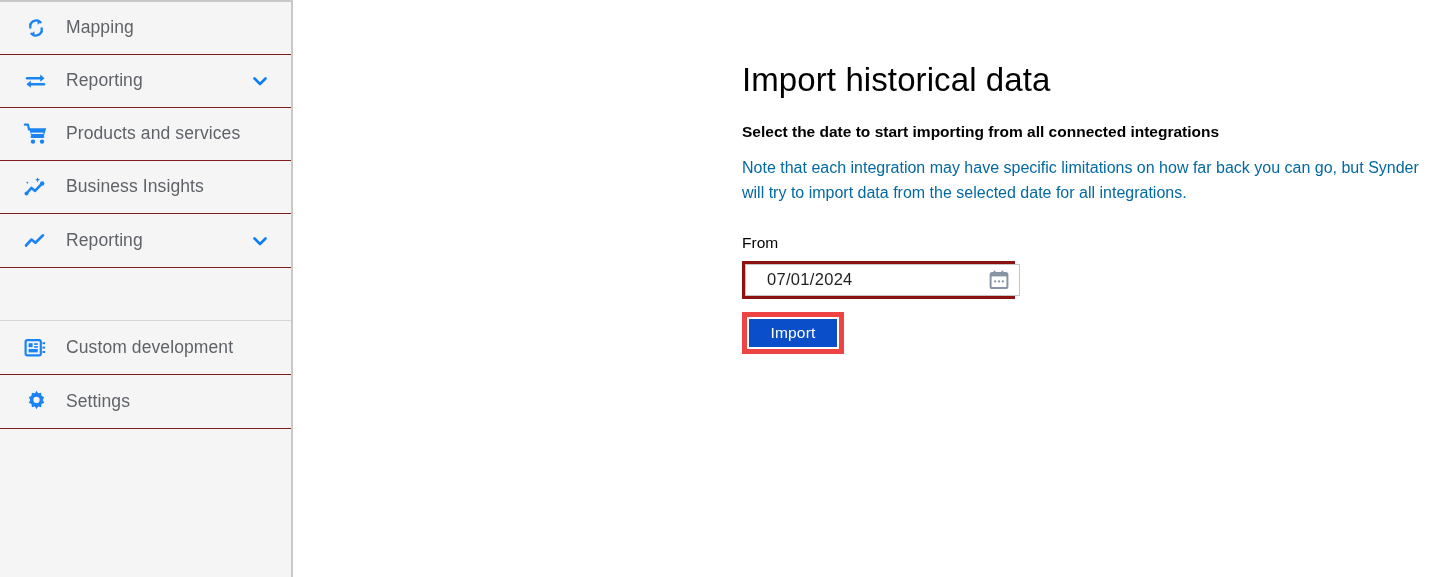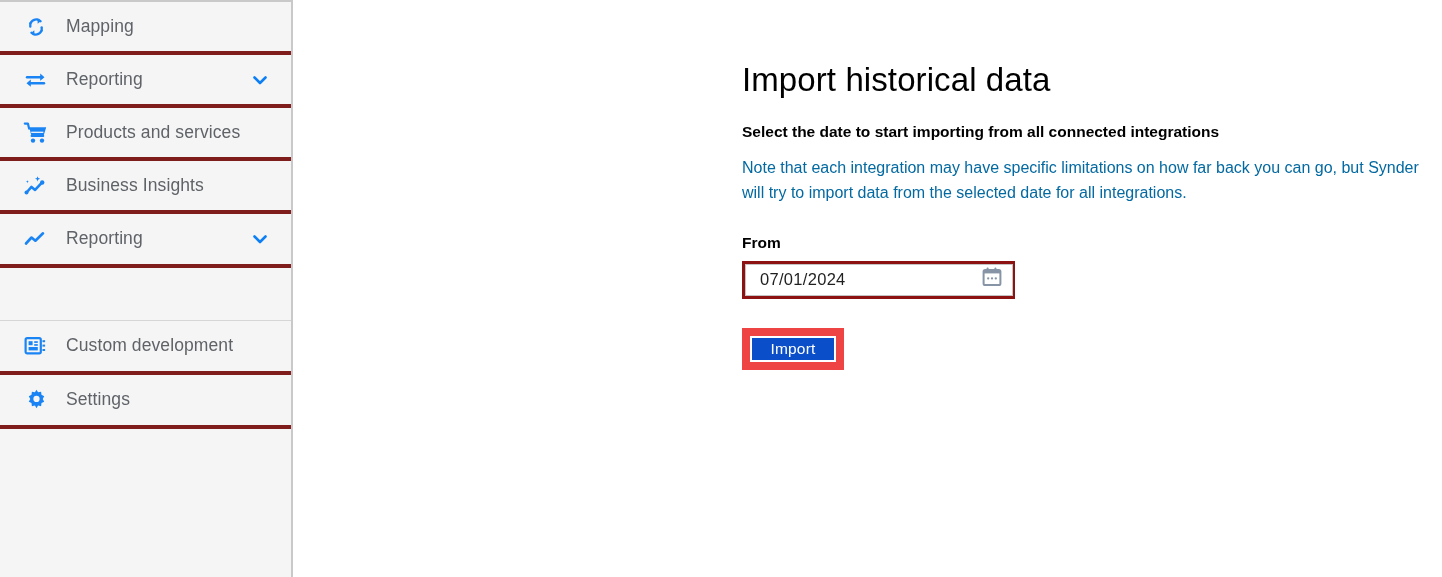--- a/index.html
+++ b/index.html
@@ -30,21 +30,21 @@
     flex-direction: column;
     flex: 0 0 293px;
   }
 
   .nav-item {
     height: 53px;
     display: flex;
     align-items: center;
     padding-left: 22px;
     padding-right: 20px;
-    border-bottom: 4px solid #7f1d1d;
+    border-bottom: 1px solid #7f1d1d;
     background: #f5f5f5;
     cursor: pointer;
     position: relative;
   }
 
   .nav-item.tall { height: 54px; }
 
   .nav-icon {
     width: 28px;
     height: 28px;
@@ -120,41 +120,42 @@
     font-size: 16px;
     font-weight: 400;
     color: #0369a1;
     line-height: 1.6;
     max-width: 690px;
     margin-bottom: 28px;
   }
 
   .field-label {
     font-size: 15.5px;
-    font-weight: bold;
+    font-weight: normal;
     color: #000000;
     margin-bottom: 9px;
   }
 
   .date-field-wrap {
     width: 273px;
     height: 38px;
     border: 3px solid #8d1212;
     background: #ffffff;
     display: flex;
     align-items: center;
     position: relative;
   }
 
   .date-inner {
     flex: 1 1 auto;
     height: 100%;
     border: 1px solid #c4c4c4;
     display: flex;
-    padding: 0 8px 0 14px;
+    align-items: center;
+    padding: 0 8px 0 21px;
     background: #ffffff;
   }
 
   .date-input {
     flex: 1 1 auto;
     border: none;
     outline: none;
     background: transparent;
     font-family: "Liberation Sans", sans-serif;
     font-size: 16.5px;
@@ -170,24 +171,24 @@
     display: flex;
     align-items: center;
     justify-content: center;
     cursor: pointer;
     background: transparent;
     border: none;
     padding: 0;
   }
 
   .import-wrap {
-    margin-top: 29px;
+    margin-top: 13px;
     width: 102px;
     height: 42px;
-    border: 8px solid #ef4444;
+    border: 5px solid #ef4444;
     display: flex;
     align-items: stretch;
     padding: 2px;
     background: #ffffff;
   }
 
   .import-btn {
     flex: 1 1 auto;
     background: #0b4ec9;
     color: #ffffff;

